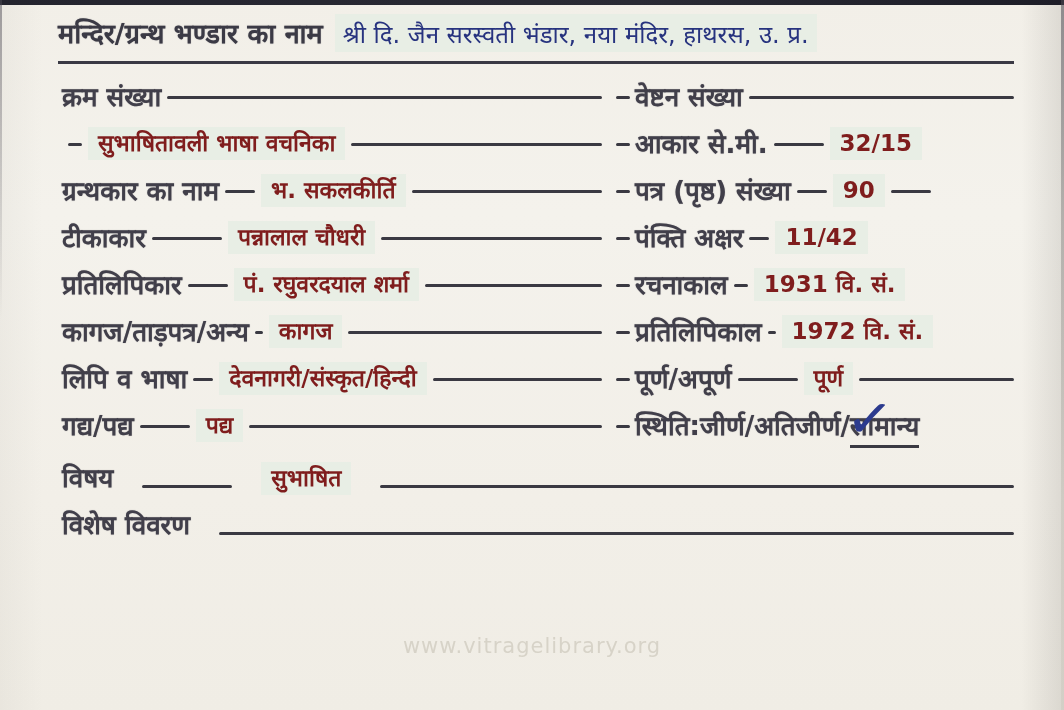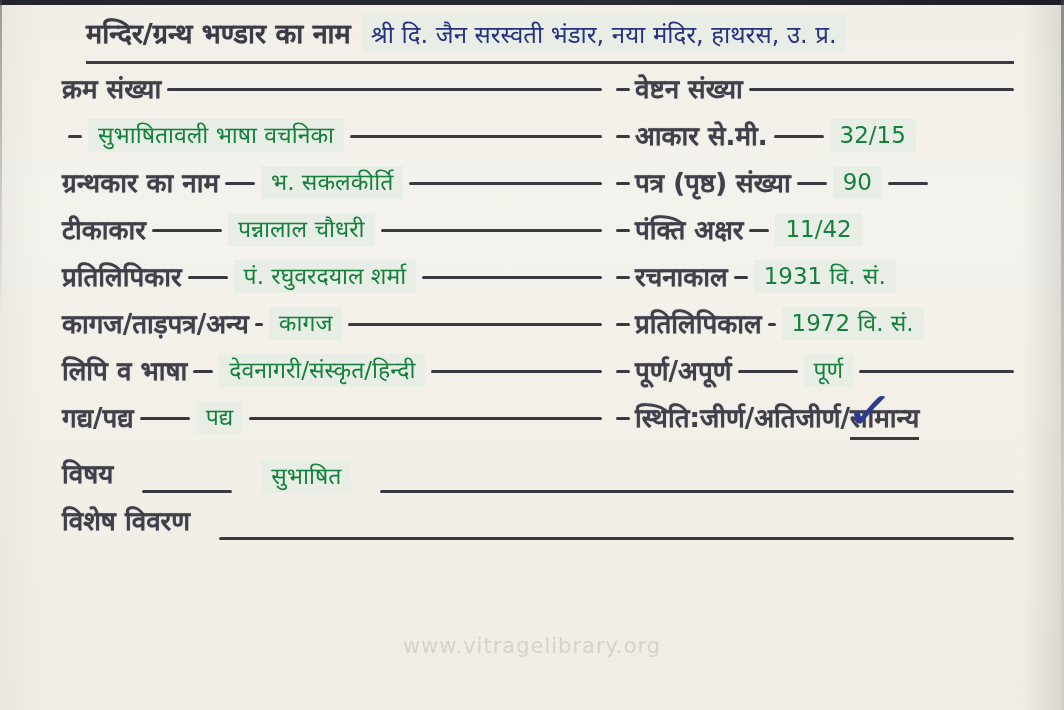--- a/index.html
+++ b/index.html
@@ -22,40 +22,40 @@
   .edge-left{position:absolute;top:0;left:0;width:2px;height:45%;
     background:linear-gradient(180deg,#4d4a54, rgba(180,176,168,0));opacity:.5;}
 
   .title{
     margin-top:36px;text-align:center;
     font-size:37px;font-weight:bold;color:#3b3a45;letter-spacing:1px;
     text-shadow:0 0 1px rgba(59,58,69,.55);
   }
 
   .header-row{
-    margin:14px 50px 0 86px;
+    margin:14px 50px 0 58px;
     display:flex;align-items:baseline;
     border-bottom:3px solid #3a3944;
     padding-bottom:9px;white-space:nowrap;
   }
   .header-label{font-size:27px;font-weight:bold;color:#3b3a45;flex:0 0 auto;
     text-shadow:0 0 1px rgba(59,58,69,.5);}
   .header-value{font-size:24px;font-weight:normal;color:#27337f;
     background:#e8eee5;margin-left:12px;padding:3px 8px 2px;flex:0 0 auto;}
 
-  .body{margin:6px 50px 0 62px;}
+  .body{margin:14px 50px 0 62px;}
   .dualrow,.fullrow{display:flex;height:47px;}
   .half{display:flex;align-items:flex-start;min-width:0;}
   .left-half{flex:0 0 540px;margin-right:14px;}
   .right-half{flex:1 1 auto;}
-  .fullrow{align-items:flex-end;gap:23px;}
+  .fullrow{align-items:center;gap:23px;}
 
   .lbl{font-size:26px;font-weight:bold;color:#413f4a;white-space:nowrap;
     line-height:38px;flex:0 0 auto;text-shadow:0 0 1px rgba(65,63,74,.45);}
-  .val{font-size:23px;font-weight:normal;color:#15803d;white-space:nowrap;
+  .val{font-size:23px;font-weight:bold;color:#7f1d1d;white-space:nowrap;
     background:#e8eee5;line-height:33px;margin-top:2px;padding:0 10px;flex:0 0 auto;}
 
   .rule{border-bottom:3px solid #3a3942;height:0;margin-top:18px;border-radius:2px;}
   .rule.grow{flex:1 1 auto;margin-left:6px;}
   .rule.lead{flex:0 0 14px;margin-right:5px;}
   .rule.c{flex:0 0 auto;margin-left:6px;margin-right:6px;}
   .w8{width:8px}.w14{width:14px}.w20{width:20px}.w30{width:30px}
   .w40{width:40px}.w50{width:50px}.w60{width:60px}.w70{width:70px}.w90{width:90px}
   .spacer{flex:1 1 auto;}
 

